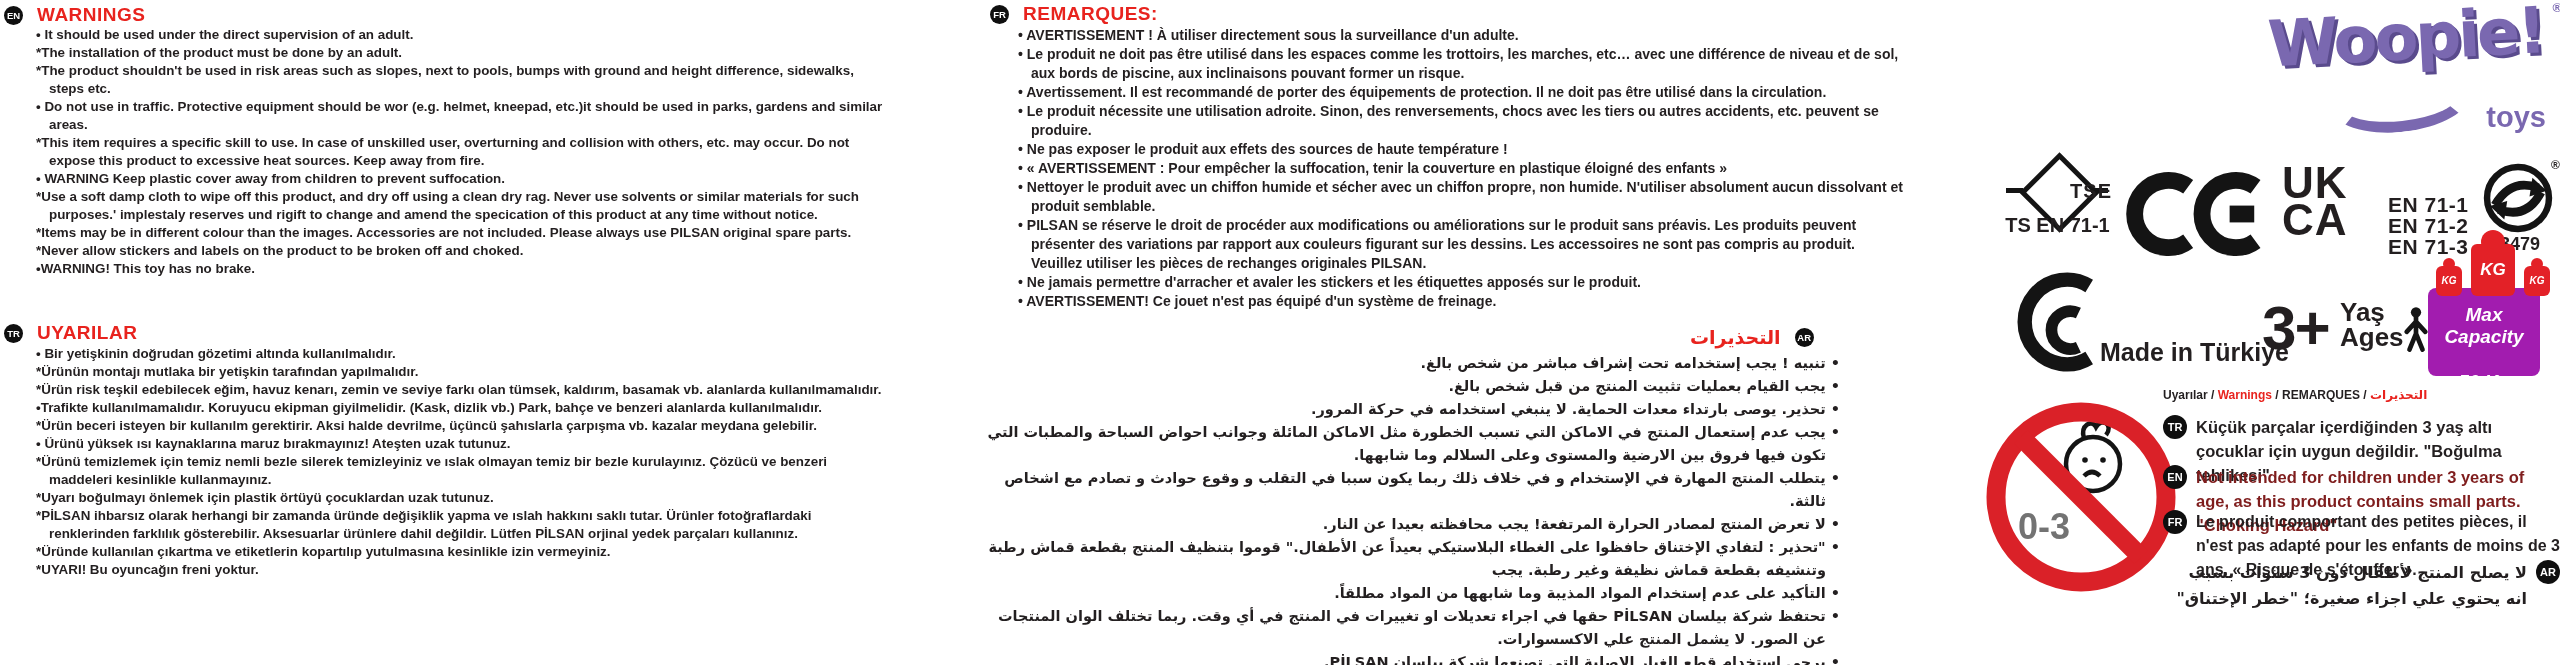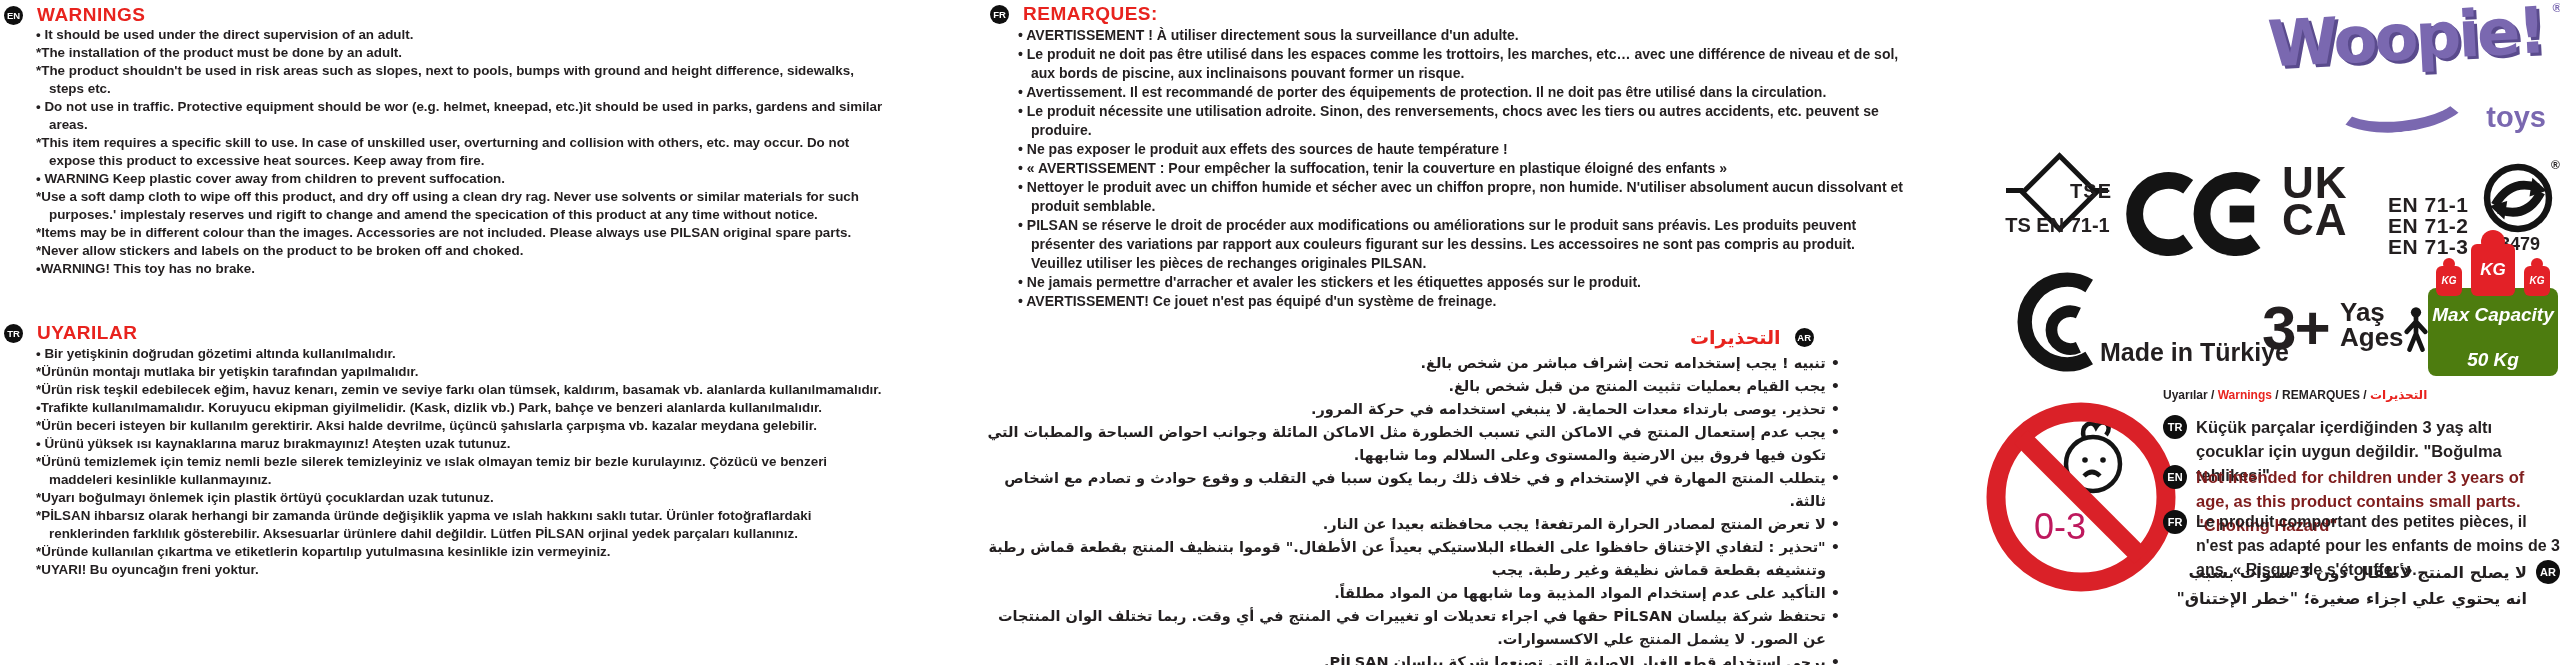--- a/index.html
+++ b/index.html
@@ -47,37 +47,37 @@
   .gd-r{position:absolute;left:2551px;top:158px;font-size:12px;font-weight:bold}
   .gd-num{position:absolute;left:2500px;top:234px;font-size:18px;font-weight:bold}
   .crescent{position:absolute;left:2010px;top:266px;width:90px;height:112px}
   .made-in{position:absolute;left:2100px;top:338px;font-size:25px;font-weight:900}
   .age-num{position:absolute;left:2262px;top:292px;font-size:62px;font-weight:900;letter-spacing:-2px}
   .age-words{position:absolute;left:2340px;top:300px;font-size:26px;line-height:25px;font-weight:900}
   .child-ico{position:absolute;left:2402px;top:306px;width:28px;height:48px}
 
   
   .cap{position:absolute;left:2428px;top:228px;width:130px;height:150px}
-  .cap-box{position:absolute;left:0;top:60px;width:130px;height:88px;background:#4d7c0f;border-radius:8px;
+  .cap-box{position:absolute;left:0;top:60px;width:112px;height:88px;background:#a21caf;border-radius:8px;
            color:#fff;font-style:italic;font-weight:bold;text-align:center}
   .cap-l1{margin-top:16px;font-size:19px}
   .cap-l2{margin-top:23px;font-size:19px}
   .weight{position:absolute;background:#e32127;border-radius:6px;color:#fff;font-weight:bold;text-align:center;font-style:italic}
   .w-knob{position:absolute;background:#e32127;border-radius:50%}
   .wk-big{left:53px;top:2px;width:24px;height:24px}
   .wb-big{left:43px;top:16px;width:44px;height:52px;font-size:17px;line-height:52px}
   .wk-s1{left:15px;top:30px;width:12px;height:12px}
   .wb-s1{left:8px;top:38px;width:26px;height:30px;font-size:10px;line-height:30px}
   .wk-s2{left:103px;top:30px;width:12px;height:12px}
   .wb-s2{left:96px;top:38px;width:26px;height:30px;font-size:10px;line-height:30px}
 
   
   .proh{position:absolute;left:1986px;top:402px;width:190px;height:190px}
   .proh svg{position:absolute;left:0;top:0}
-  .proh-range{position:absolute;left:48px;top:104px;font-size:36px;font-weight:400;color:#be185d}
+  .proh-range{position:absolute;left:32px;top:104px;font-size:36px;font-weight:700;color:#737373}
 
   
   .chk{position:absolute;left:2163px;top:388px;width:397px;height:260px}
   .chk-head{position:absolute;left:0;top:0;font-size:12px;font-weight:bold;white-space:nowrap}
   .chk .red{color:#e8231e}
   .chk-row{position:absolute;left:0;display:flex;gap:9px;width:397px}
   .chk-text{font-size:16.5px;line-height:24px;font-weight:bold}
   .r-tr{top:27px}.r-en{top:77px}.r-fr{top:122px}
   .r-ar{top:172px;direction:rtl;text-align:right}
   .r-en .chk-text{color:#7f1d1d}

